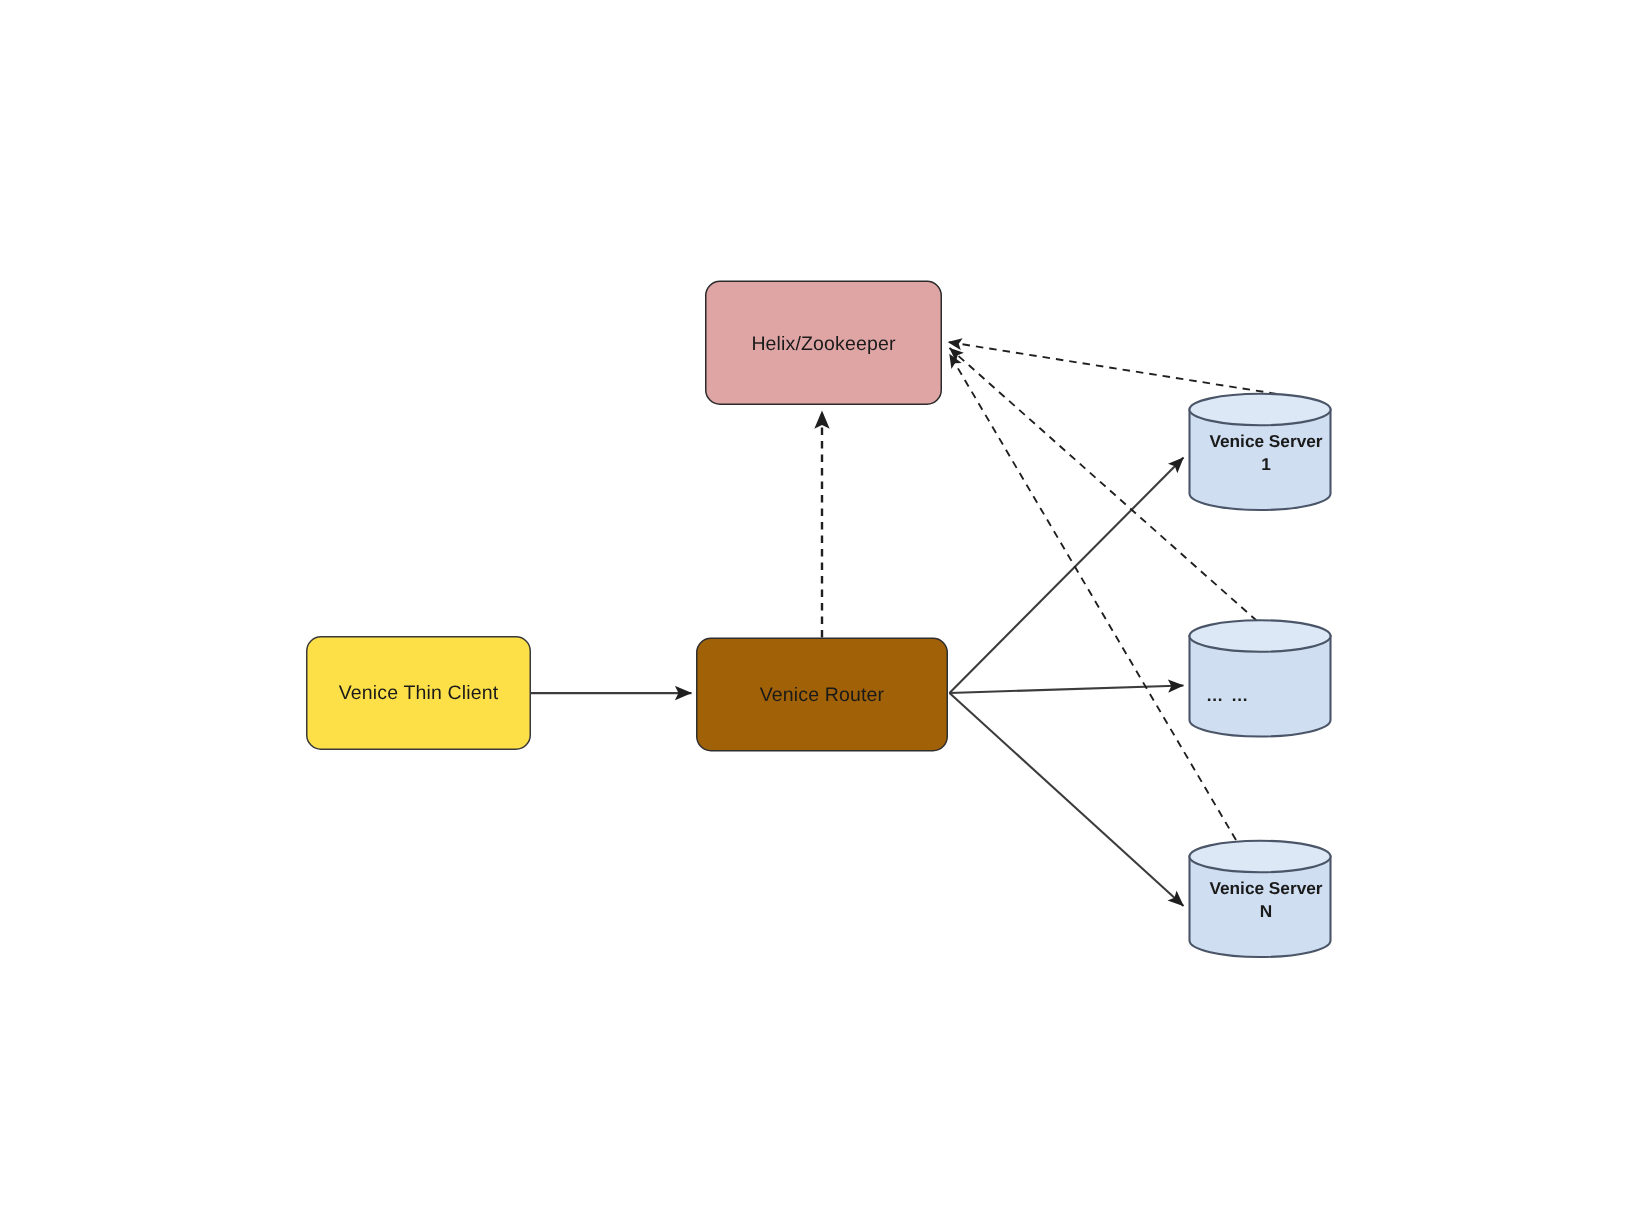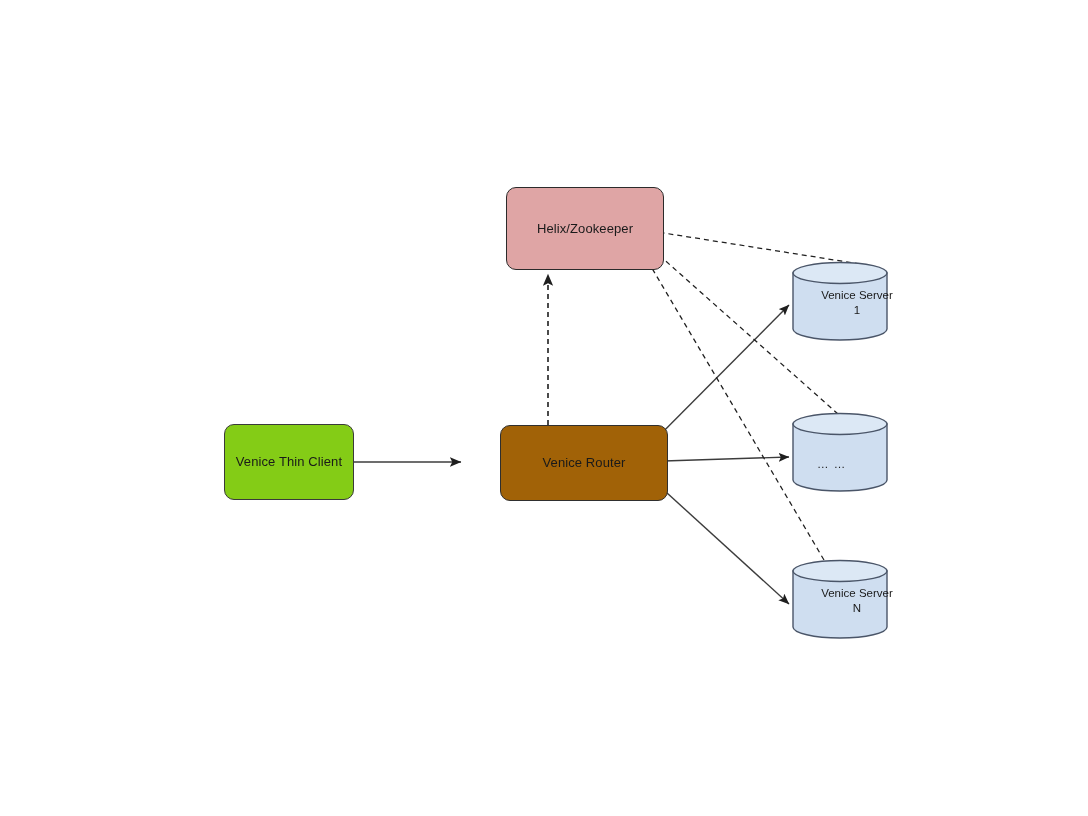--- a/index.html
+++ b/index.html
@@ -37,34 +37,33 @@
     justify-content: center;
     text-align: center;
     color: #1a1a1a;
     font-size: 13px;
     line-height: 1.35;
     letter-spacing: 0.1px;
   }
   .node-box {
     border-radius: 10px;
     border: 1.4px solid #2b2b2b;
-    margin-left: 36px;
   }
   .node-label {
     position: relative;
     z-index: 3;
     white-space: pre-line;
   }
   
   #node-thin-client {
-    left: 188px;
+    left: 204px;
     top: 424px;
-    width: 130px;
+    width: 150px;
     height: 76px;
-    background: #84cc16;
+    background: #fde047;
     border-color: #3a3a3a;
   }
   
   #node-router {
     left: 464px;
     top: 425px;
     width: 168px;
     height: 76px;
     background: #a16207;
     border-color: #2f2f2f;
@@ -86,28 +85,29 @@
   .cylinder .cyl-svg {
     position: absolute;
     top: 0;
     left: 0;
     width: 100%;
     height: 100%;
     overflow: visible;
   }
   .cylinder .cyl-text {
     position: absolute;
-    left: 17px;
+    left: 4px;
     width: 100%;
     text-align: center;
     font-size: 11.5px;
     line-height: 1.3;
     color: #1a1a1a;
     white-space: pre-line;
     z-index: 4;
+    font-weight: bold;
   }
   #node-server-1 { left: 792px; top: 262px; height: 78px; }
   #node-server-mid { left: 792px; top: 413px; height: 78px; }
   #node-server-n { left: 792px; top: 560px; height: 78px; }
 
   #node-server-1 .cyl-text { top: 26px; }
   #node-server-n .cyl-text { top: 26px; }
   #node-server-mid .cyl-text {
     top: 44px;
     text-align: left;

